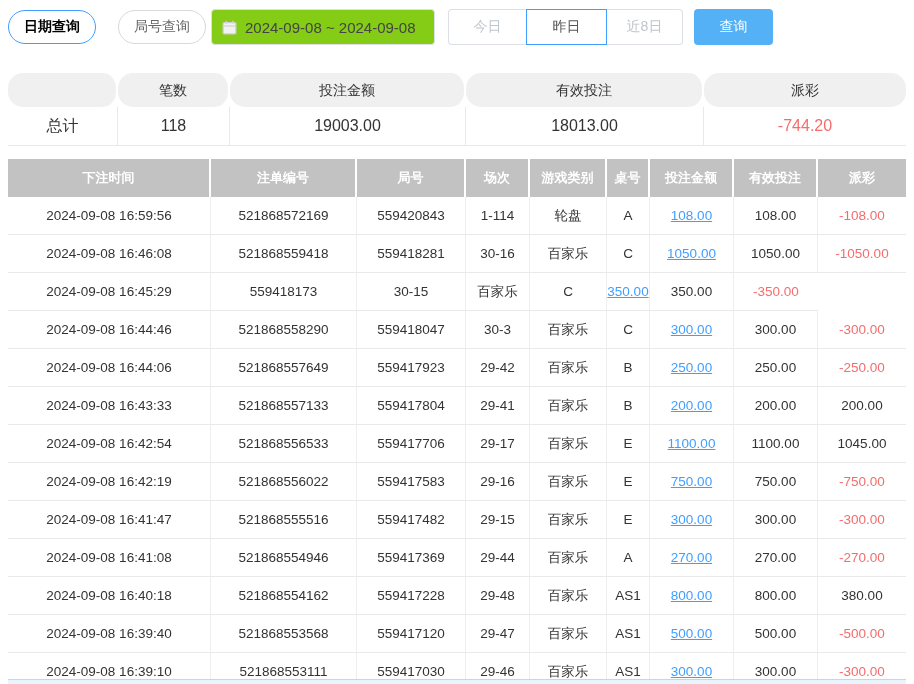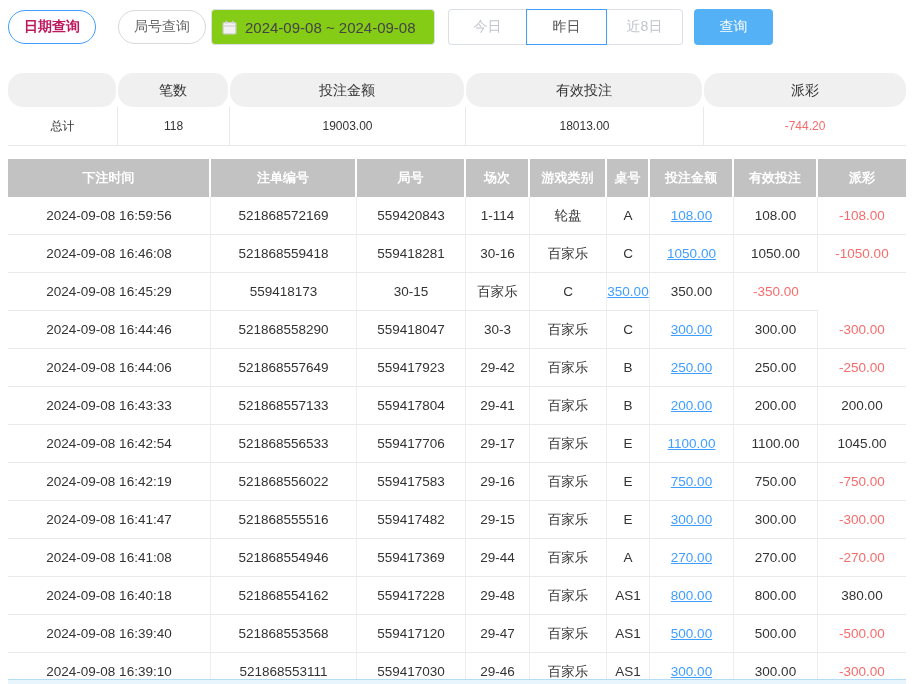--- a/index.html
+++ b/index.html
@@ -4,41 +4,41 @@
 <style>
   * { margin:0; padding:0; box-sizing:border-box; }
   html,body { width:914px; height:684px; overflow:hidden; background:#fff;
     font-family:"Liberation Sans","DejaVu Sans",sans-serif; color:#454545; }
   .page { position:relative; width:914px; height:684px; padding:8px 8px 0 8px; }
 
   
   .toolbar { display:flex; align-items:center; height:38px; }
   .pill { height:34px; width:88px; border-radius:17px; background:#fff; font-size:14px;
     border:1px solid #d9d9d9; color:#666; cursor:pointer; }
-  .pill.active { border-color:#409eff; color:#be185d; font-weight:bold; }
+  .pill.active { border-color:#409eff; color:#000000; font-weight:bold; }
   .pill + .pill { margin-left:22px; }
   .date-input { margin-left:5px; height:36px; width:224px; border:1px solid #dcdfe6;
     border-radius:4px; display:flex; align-items:center; padding:0 10px; background:#84cc16; }
   .date-input .cal { display:flex; margin-right:8px; }
   .date-input .txt { font-size:15px; color:#444; white-space:nowrap; }
   .btn-group { margin-left:13px; display:flex; height:36px; }
   .btn-group button { background:#fff; font-size:14px; color:#c0c4cc; cursor:pointer; height:36px; }
   .bg-first { width:78px; border:1px solid #dcdfe6; border-right:none; border-radius:4px 0 0 4px; }
   .bg-selected { width:81px; border:1px solid #409eff; color:#555 !important; }
   .bg-last { width:76px; border:1px solid #dcdfe6; border-left:none; border-radius:0 4px 4px 0; }
   .primary { margin-left:11px; height:36px; width:79px; border:none; border-radius:4px;
     background:#55b1f5; color:#fff; font-size:14px; cursor:pointer; }
 
   
   .summary { margin-top:27px; }
   .sum-row { display:grid; grid-template-columns:110px 112px 236px 238px 202px; }
   .sum-h { background:#f0f0f0; height:34px; line-height:34px; text-align:center;
     font-size:14px; color:#333; border-right:2px solid #fff;border-radius:15px; }
   .sum-h:last-child { border-right:none; }
-  .sum-d { height:39px; line-height:38px; text-align:center; font-size:12px; color:#333;
+  .sum-d { height:39px; line-height:38px; text-align:center; font-size:16px; color:#333;
     border-bottom:1px solid #e9e9e9; border-right:1px solid #e9e9e9; }
   .sum-d:last-child { border-right:none; }
 
   
   .table { margin-top:13px; }
   .thead, .trow { display:grid;
     grid-template-columns:203px 146px 109px 64px 77px 43px 84px 84px 88px; }
   .th { background:#c2c2c2; color:#fff; font-weight:bold; font-size:13px; height:38px;
     line-height:38px; text-align:center; border-right:2px solid #fff; }
   .th:last-child { border-right:none; }

